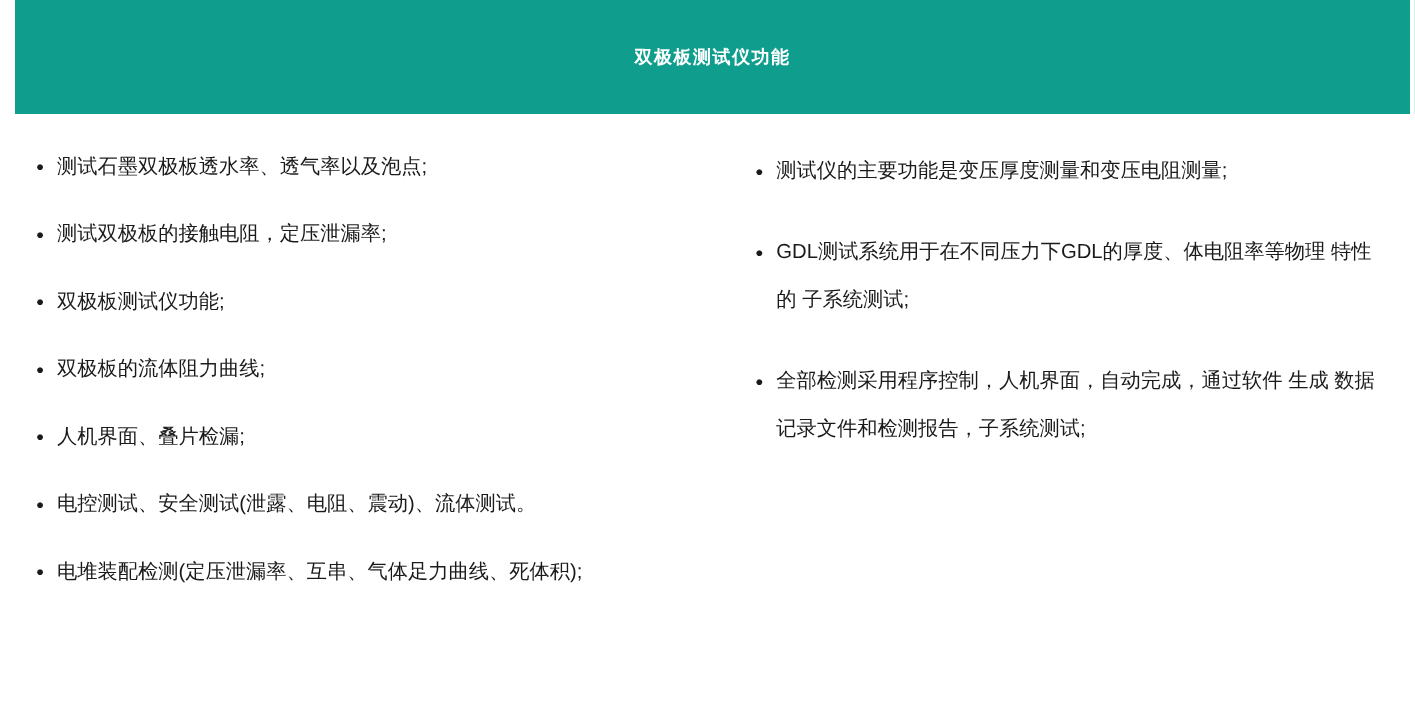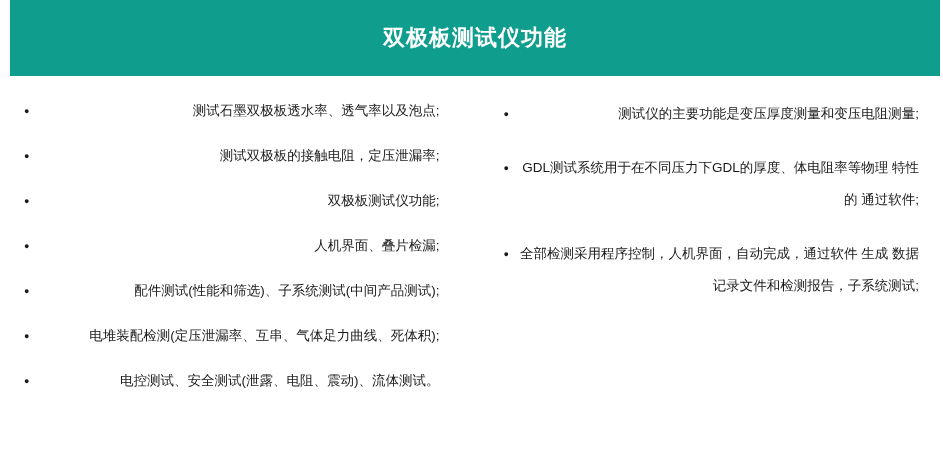--- a/index.html
+++ b/index.html
@@ -25,21 +25,21 @@
     height: 76px;
     flex: 0 0 76px;
   }
   .header-cell {
     flex: 1 1 0;
     background: #0f9e8e;
     color: #ffffff;
     display: flex;
     align-items: center;
     justify-content: center;
-    font-size: 22px;
+    font-size: 12px;
     font-weight: bold;
     letter-spacing: 1px;
     box-sizing: border-box;
     margin-left: 10px;
   }
   .header-cell.left {
     border-right: 3px solid #ffffff;
   }
   .body-row {
     display: flex;
@@ -57,21 +57,20 @@
     padding-left: 24px;
   }
   .body-cell.right {
     padding-left: 38px;
     padding-right: 24px;
   }
   ul.items {
     list-style: none;
     margin: 0;
     padding: 0;
-    text-align: right;
   }
   ul.items li {
     position: relative;
     font-size: 13.5px;
     color: #1a1a1a;
     line-height: 26px;
     margin-bottom: 19px;
     padding-left: 14px;
     text-indent: 0;
   }
@@ -101,29 +100,29 @@
     <div class="header-cell left">双极板测试仪功能</div>
   </div>
 
   <div class="body-row">
 
     <div class="body-cell left">
       <ul class="items">
         <li>测试石墨双极板透水率、透气率以及泡点;</li>
         <li>测试双极板的接触电阻，定压泄漏率;</li>
         <li>双极板测试仪功能;</li>
+        <li>双极板的流体阻力曲线;</li>
         <li>人机界面、叠片检漏;</li>
-        <li>配件测试(性能和筛选)、子系统测试(中间产品测试);</li>
+        <li>电控测试、安全测试(泄露、电阻、震动)、流体测试。</li>
         <li>电堆装配检测(定压泄漏率、互串、气体足力曲线、死体积);</li>
-        <li>电控测试、安全测试(泄露、电阻、震动)、流体测试。</li>
       </ul>
     </div>
 
     <div class="body-cell right">
       <ul class="items">
         <li>测试仪的主要功能是变压厚度测量和变压电阻测量;</li>
-        <li>GDL测试系统用于在不同压力下GDL的厚度、体电阻率等物理 特性 的 通过软件;</li>
+        <li>GDL测试系统用于在不同压力下GDL的厚度、体电阻率等物理 特性 的 子系统测试;</li>
         <li>全部检测采用程序控制，人机界面，自动完成，通过软件 生成 数据记录文件和检测报告，子系统测试;</li>
       </ul>
     </div>
 
   </div>
 </div>
 
 </body></html>

